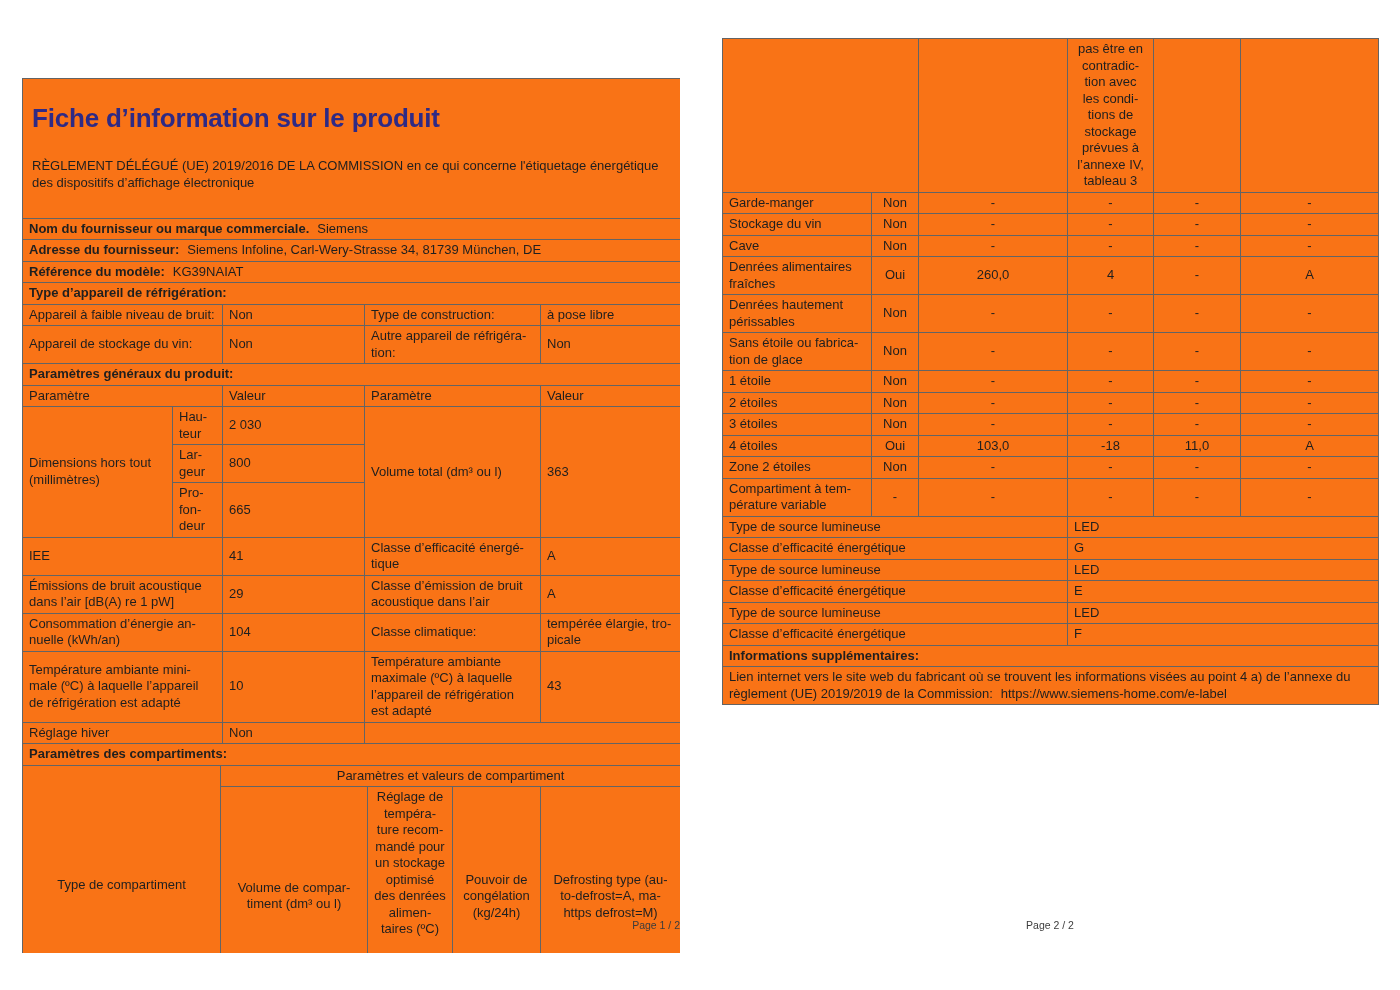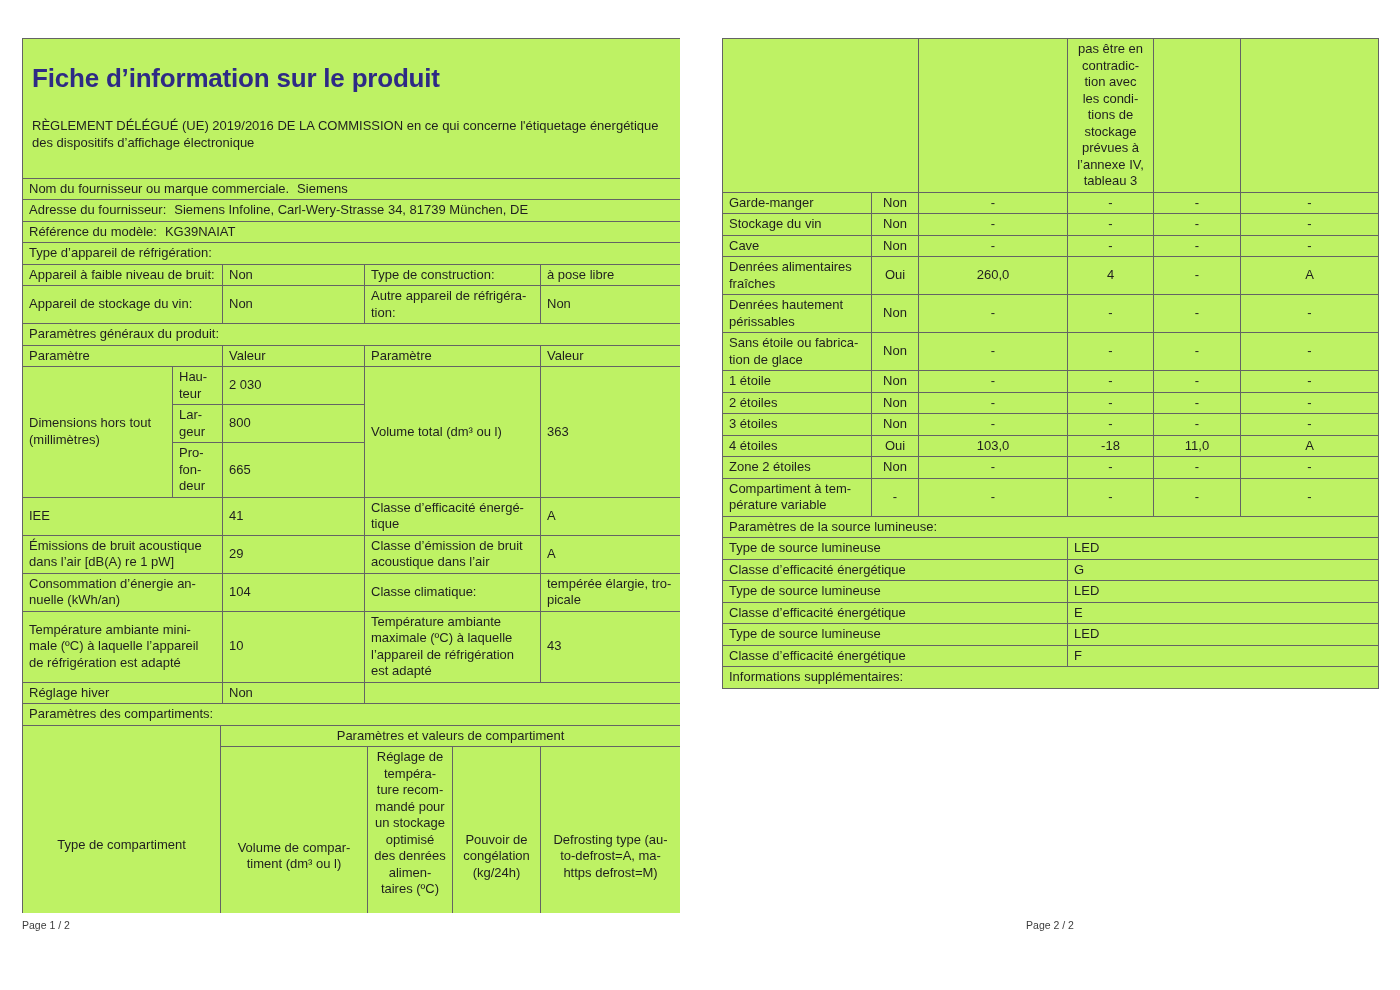--- a/index.html
+++ b/index.html
@@ -1,35 +1,35 @@
 <!DOCTYPE html>
 <html><head>
 <meta charset="utf-8">
 <style>
   html,body{margin:0;padding:0;}
   body{
     width:1400px;height:990px;background:#ffffff;position:relative;
     font-family:"Liberation Sans", sans-serif;color:#1f1f1f;
   }
-  .doc{position:absolute;top:38px;background:#bef264;}
-  #p1{left:22px;width:658px;height:875px;overflow:hidden;}
+  .doc{position:absolute;top:38px;background:#f97316;}
+  #p1{left:22px;width:658px;height:875px;overflow:hidden;margin-top:40px;}
   #p2{left:722px;width:656px;}
   table.sheet{border-collapse:collapse;table-layout:fixed;font-size:13px;line-height:1.27;color:#1f1f1f;}
   #p1 table.sheet{width:658px;}
   #p2 table.sheet{width:656px;}
   td{border:1px solid #646464;padding:2px 6px;vertical-align:middle;white-space:pre-line;overflow:hidden;}
-  .b{font-weight:normal;}
+  .b{font-weight:bold;}
   .c{text-align:center;}
   .val{margin-left:8px;}
   .titleCell{padding:6px 9px 10px 9px;}
   .title{font-size:26px;font-weight:bold;color:#2e2a85;letter-spacing:-0.2px;}
   .subtitle{font-size:13px;margin-top:7px;}
   .tb{margin-top:-1px;}
   .footer{position:absolute;font-size:10.5px;color:#3c3c3c;}
-  .f1{left:22px;top:919px;width:658px;text-align:left;}
+  .f1{left:22px;top:919px;width:658px;text-align:right;}
   .f2{left:722px;top:919px;width:656px;text-align:center;}
 </style>
 </head>
 <body>
 
 <div class="doc" id="p1">
   <table class="sheet">
     <colgroup>
       <col style="width:150px">
         <col style="width:50px">
@@ -304,23 +304,20 @@
     <tr>
       <td>Compartiment à tem-
 pérature variable</td>
       <td class="c">-</td>
       <td class="c">-</td>
       <td class="c">-</td>
       <td class="c">-</td>
       <td class="c">-</td>
     </tr>
     <tr>
-      <td colspan="6" class="b">Paramètres de la source lumineuse:</td>
-    </tr>
-    <tr>
       <td colspan="3">Type de source lumineuse</td>
       <td colspan="3">LED</td>
     </tr>
     <tr>
       <td colspan="3">Classe d’efficacité énergétique</td>
       <td colspan="3">G</td>
     </tr>
     <tr>
       <td colspan="3">Type de source lumineuse</td>
       <td colspan="3">LED</td>
@@ -332,17 +329,20 @@
     <tr>
       <td colspan="3">Type de source lumineuse</td>
       <td colspan="3">LED</td>
     </tr>
     <tr>
       <td colspan="3">Classe d’efficacité énergétique</td>
       <td colspan="3">F</td>
     </tr>
     <tr>
       <td colspan="6" class="b">Informations supplémentaires:</td>
+    </tr>
+    <tr>
+      <td colspan="6"><span>Lien internet vers le site web du fabricant où se trouvent les informations visées au point 4 a) de l’annexe du règlement (UE) 2019/2019 de la Commission:</span><span class="val">https://www.siemens-home.com/e-label</span></td>
     </tr>
   </tbody>
     </table>
 </div>
 <div class="footer f2">Page 2 / 2</div>
 
 </body></html>

